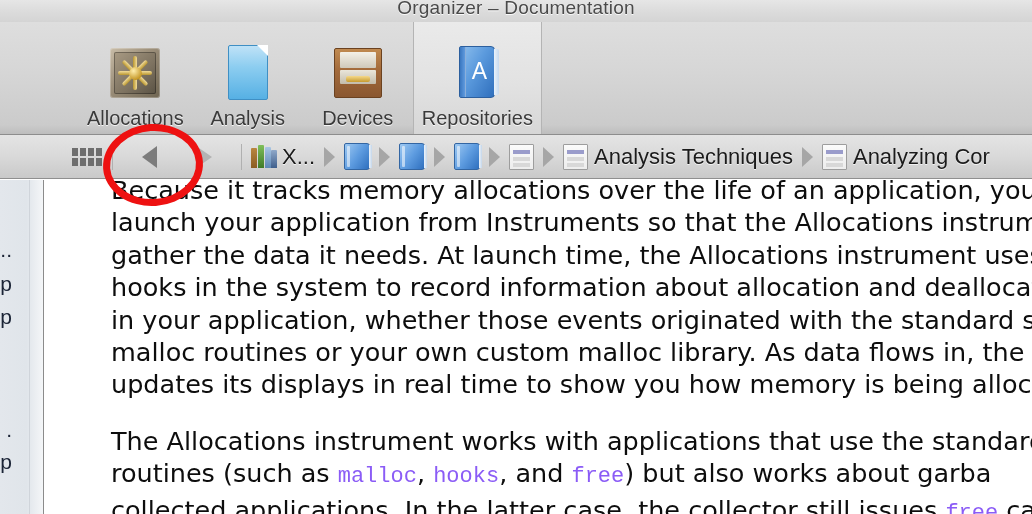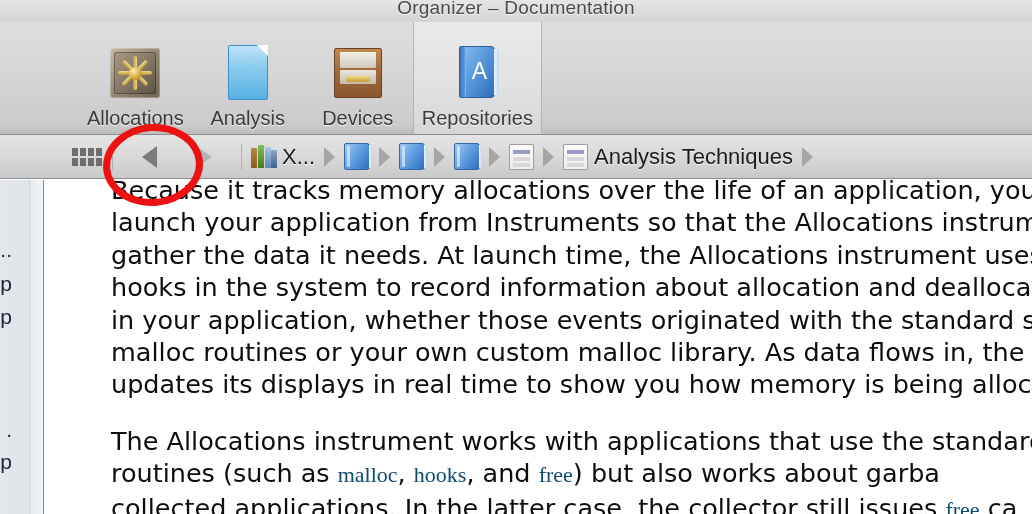--- a/index.html
+++ b/index.html
@@ -253,22 +253,22 @@
     position:absolute; left:66px; top:-6px; width:1100px;
   }
   .para{
     font-family:"DejaVu Sans", sans-serif;
     font-size:25.5px; line-height:32.4px; color:#0d0d0d;
     white-space:nowrap;
   }
   .para.p2{ margin-top:24px; }
   .para div{ white-space:nowrap; }
   code{
-    font-family:Liberation Serif, serif;
-    font-size:22px; color:#0c4a6e;
+    font-family:Liberation Mono, monospace;
+    font-size:22px; color:#8b5cf6;
   }
 
   
   #annot{
     position:absolute; left:103px; top:124px; width:100px; height:82px;
     border:7px solid #ee1111; border-radius:50%;
     pointer-events:none; z-index:50;
     transform:rotate(-4deg);
   }
 
@@ -401,20 +401,28 @@
   <div class="crumb">
     <span class="ic-page">
         <i></i>
         <i></i>
         <i></i>
       </span>
     <span class="crumb-label">Analysis Techniques</span>
   </div>
   <span class="chev"></span>
 
+  <div class="crumb">
+    <span class="ic-page">
+        <i></i>
+        <i></i>
+        <i></i>
+      </span>
+    <span class="crumb-label">Analyzing Cor</span>
+  </div>
 
 </div>
 
 <div id="sidebar">
   <div class="side-item" style="top:58px">..</div>
   <div class="side-item" style="top:92px">lp</div>
   <div class="side-item" style="top:125px">p</div>
   <div class="side-item" style="top:238px">.</div>
   <div class="side-item" style="top:270px">elp</div>
   <div class="side-item" style="top:318px">.</div>

